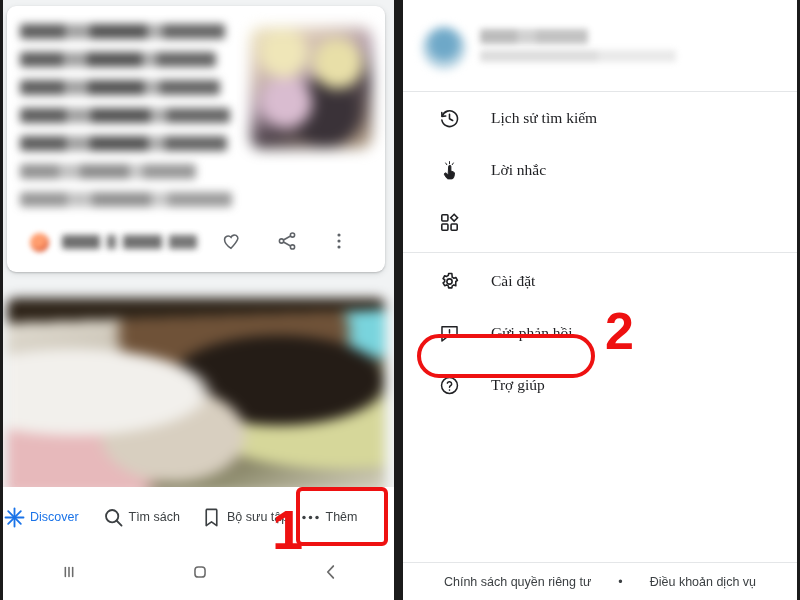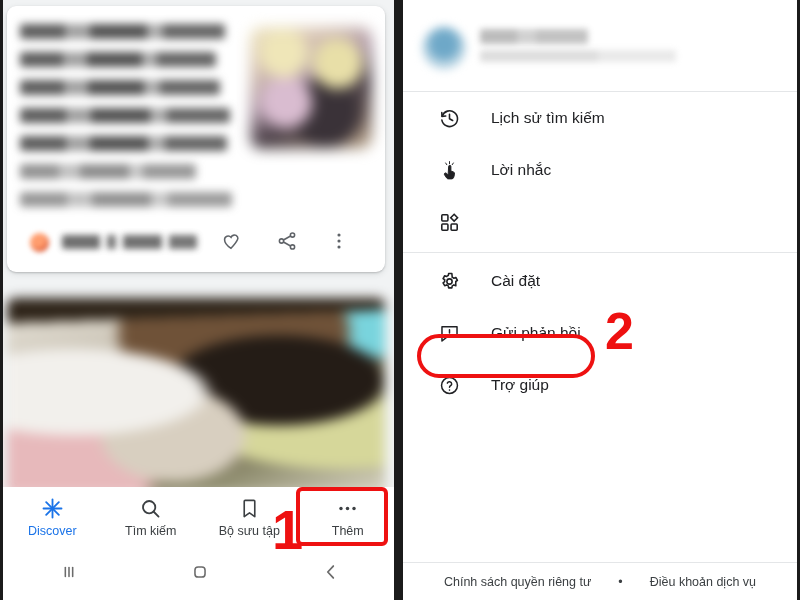--- a/index.html
+++ b/index.html
@@ -99,22 +99,22 @@
       radial-gradient(ellipse at 12% 88%, #e7b9bb 0 20%, transparent 24%),
       linear-gradient(160deg,#e8e4da 0%, #c9c2b4 30%, #6d5b46 58%, #8e8c6e 78%, #dcd8c6 100%);
   }
 
   
   #tabbar {
     position: absolute; left: 3px; top: 487px; width: 394px; height: 60px;
     background: #ffffff; display: flex; align-items: center;
   }
   .tab {
-    flex: 1 1 0; height: 60px; display: flex; flex-direction: column;
-    align-items: center; justify-content: center; gap: 4px;
+    flex: 1 1 0; height: 60px; display: flex; flex-direction: row;
+    align-items: center; gap: 4px;
     color: #3c4043;
   }
   .tab .ticon { height: 24px; display: flex; align-items: center; justify-content: center; }
   .tab .ticon svg { width: 23px; height: 23px; display: block; }
   .tab .tlabel { font-size: 12.5px; line-height: 14px; white-space: nowrap; }
   .tab.active { color: #1a73e8; }
 
   #navbar {
     position: absolute; left: 3px; top: 547px; width: 394px; height: 50px;
     background: #ffffff; display: flex; align-items: center; justify-content: space-around;
@@ -145,21 +145,21 @@
   .menu-item {
     position: relative; display: flex; align-items: center;
     height: 52px; padding-left: 36px;
   }
   .menu-item .micon {
     width: 26px; height: 26px; flex: 0 0 26px;
     display: flex; align-items: center; justify-content: center; color: #202124;
   }
   .menu-item .micon svg { width: 21px; height: 21px; display: block; }
   .menu-item .mlabel {
-    margin-left: 29px; font-size: 15.5px; color: #202124; white-space: nowrap;
+    margin-left: 29px; font-size: 15.5px; color: #202124; white-space: nowrap; font-family: Liberation Serif, serif;
   }
   .menu-divider { height: 1px; background: #e4e6e8; margin: 4px 0 2px 0; }
 
   .highlight-box {
     position: absolute; left: 417px; top: 334px; width: 178px; height: 44px;
     border: 4px solid #ee1111; border-radius: 22px; pointer-events: none;
   }
   #marker-2 {
     position: absolute; left: 605px; top: 305px;
     font-size: 52px; font-weight: bold; color: #ee1111;
@@ -252,21 +252,21 @@
       </div>
 
 
       <div class="tab">
         <span class="ticon">
           <svg viewBox="0 0 24 24" fill="none" stroke="currentColor" stroke-width="1.9" stroke-linecap="round">
             <circle cx="10.6" cy="10.6" r="6.4"></circle>
               <line x1="15.4" y1="15.4" x2="20.4" y2="20.4"></line>
           </svg>
         </span>
-        <span class="tlabel">Tìm kiếm</span>
+        <span class="tlabel">Tìm sách</span>
       </div>
 
       <div class="tab">
         <span class="ticon">
           <svg viewBox="0 0 24 24" fill="none" stroke="currentColor" stroke-width="1.7" stroke-linejoin="round">
             <path d="M7.5 3.5 h9 a1 1 0 0 1 1 1 v16 l-5.5-4 l-5.5 4 v-16 a1 1 0 0 1 1-1 z"></path>
           </svg>
         </span>
         <span class="tlabel">Bộ sưu tập</span>
       </div>

